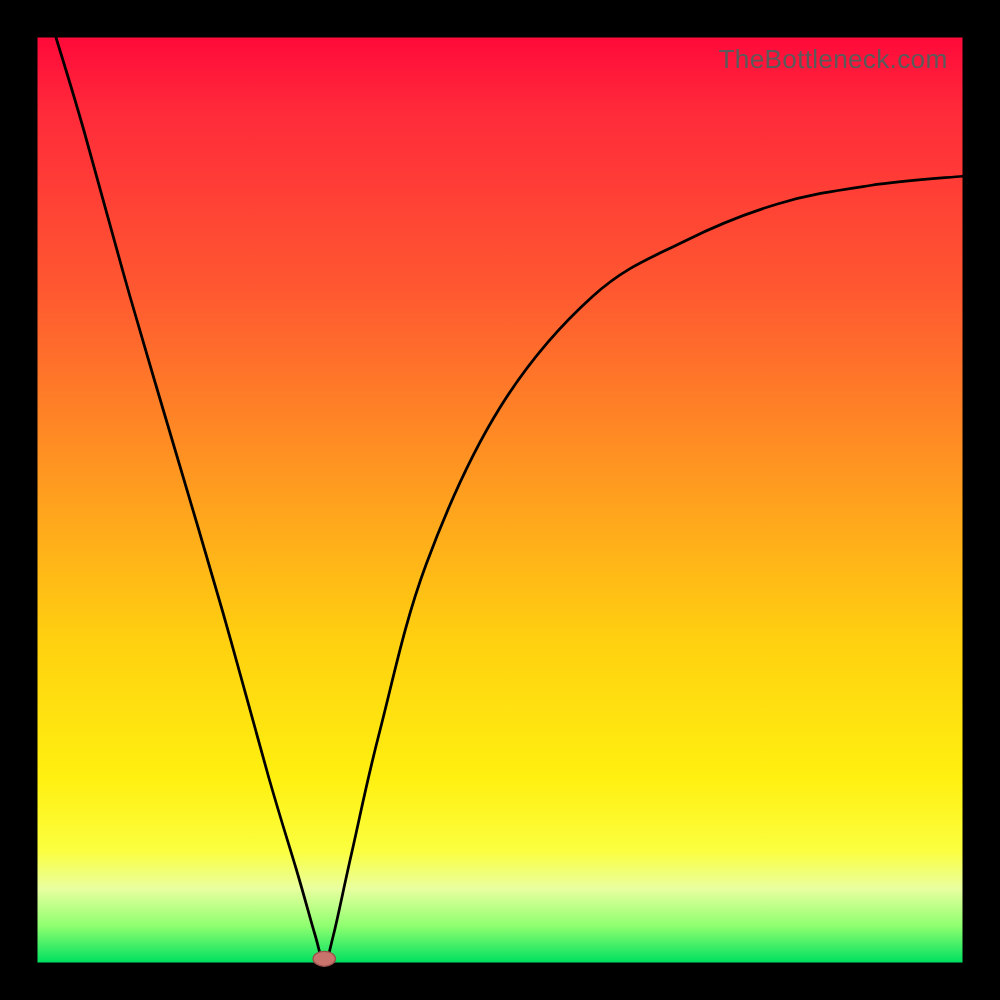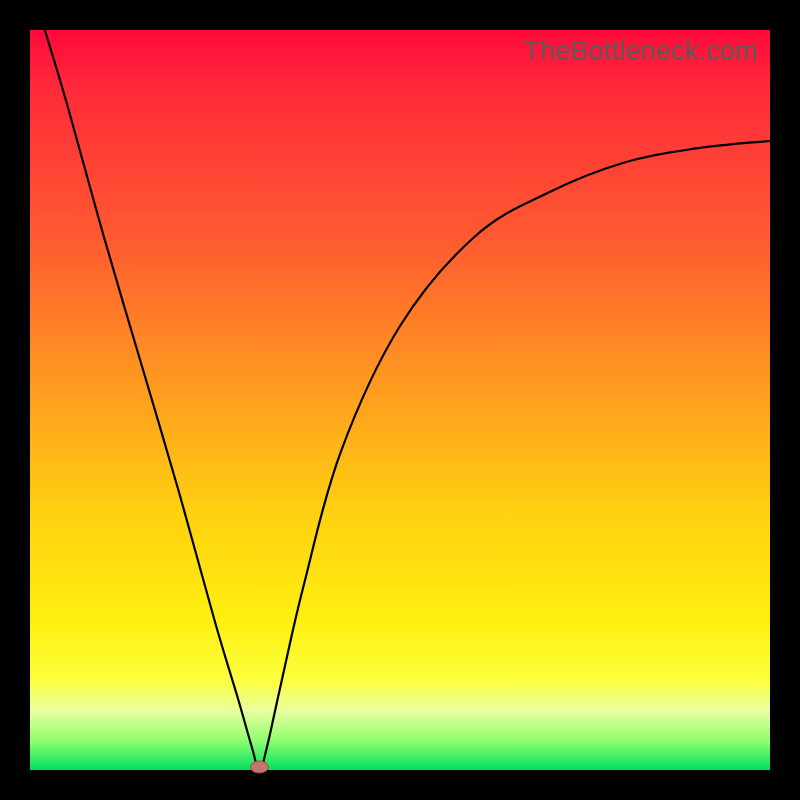--- a/index.html
+++ b/index.html
@@ -36,21 +36,21 @@
       #e9ffa0 92%,
       #90ff70 96%,
       #00e060 100%
     );
   }
   .watermark {
     position: absolute;
     top: 6px;
     right: 12px;
     color: #5a5a5a;
-    font-size: 27px;
+    font-size: 21px;
     font-weight: 500;
     letter-spacing: 0.2px;
     user-select: none;
   }
   svg.curve {
     position: absolute;
     left: 0;
     top: 0;
     width: 740px;
     height: 740px;

